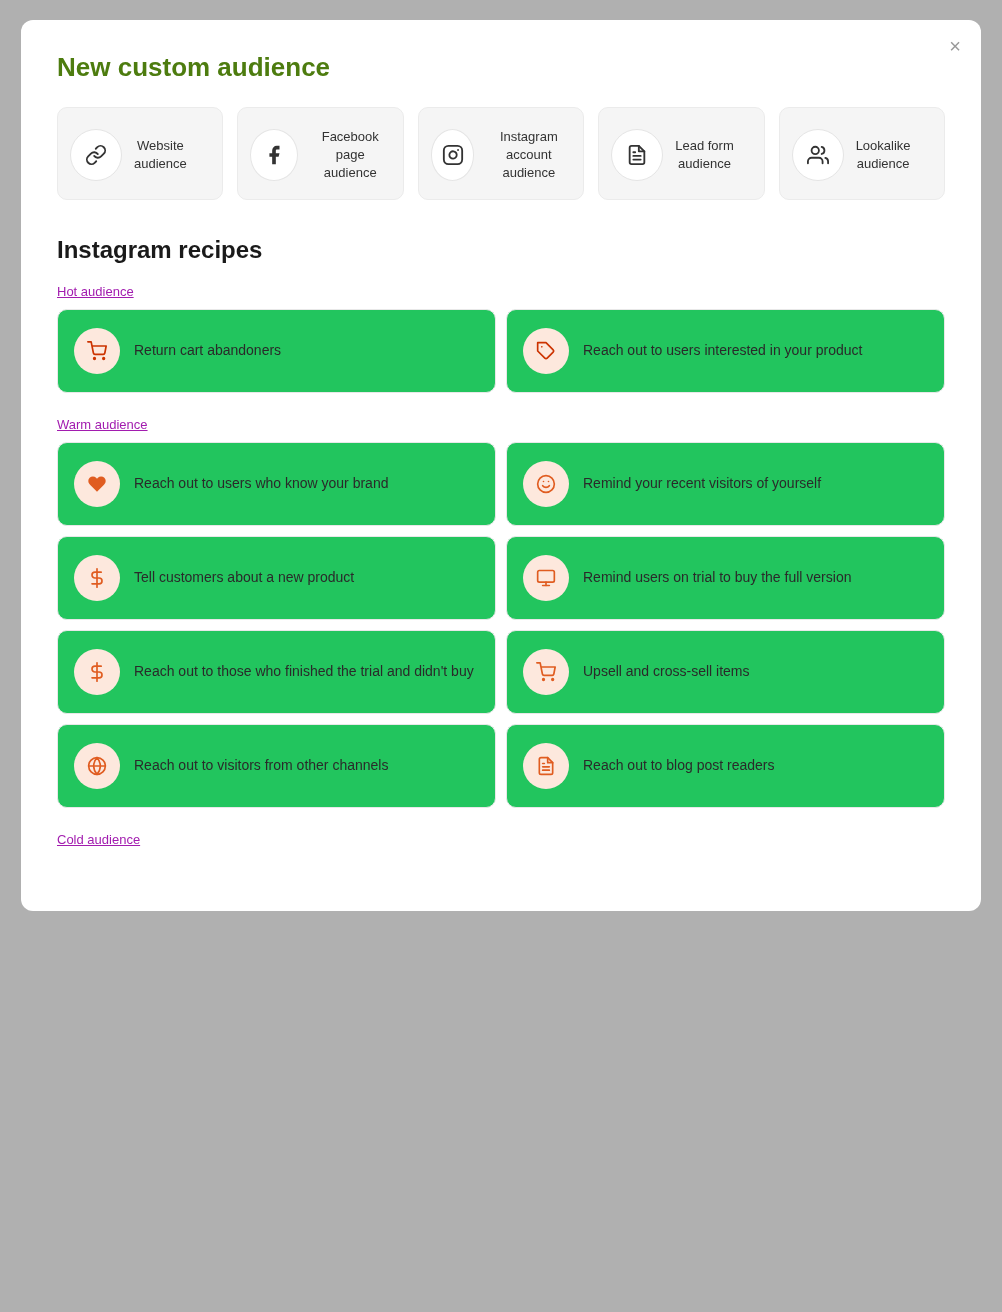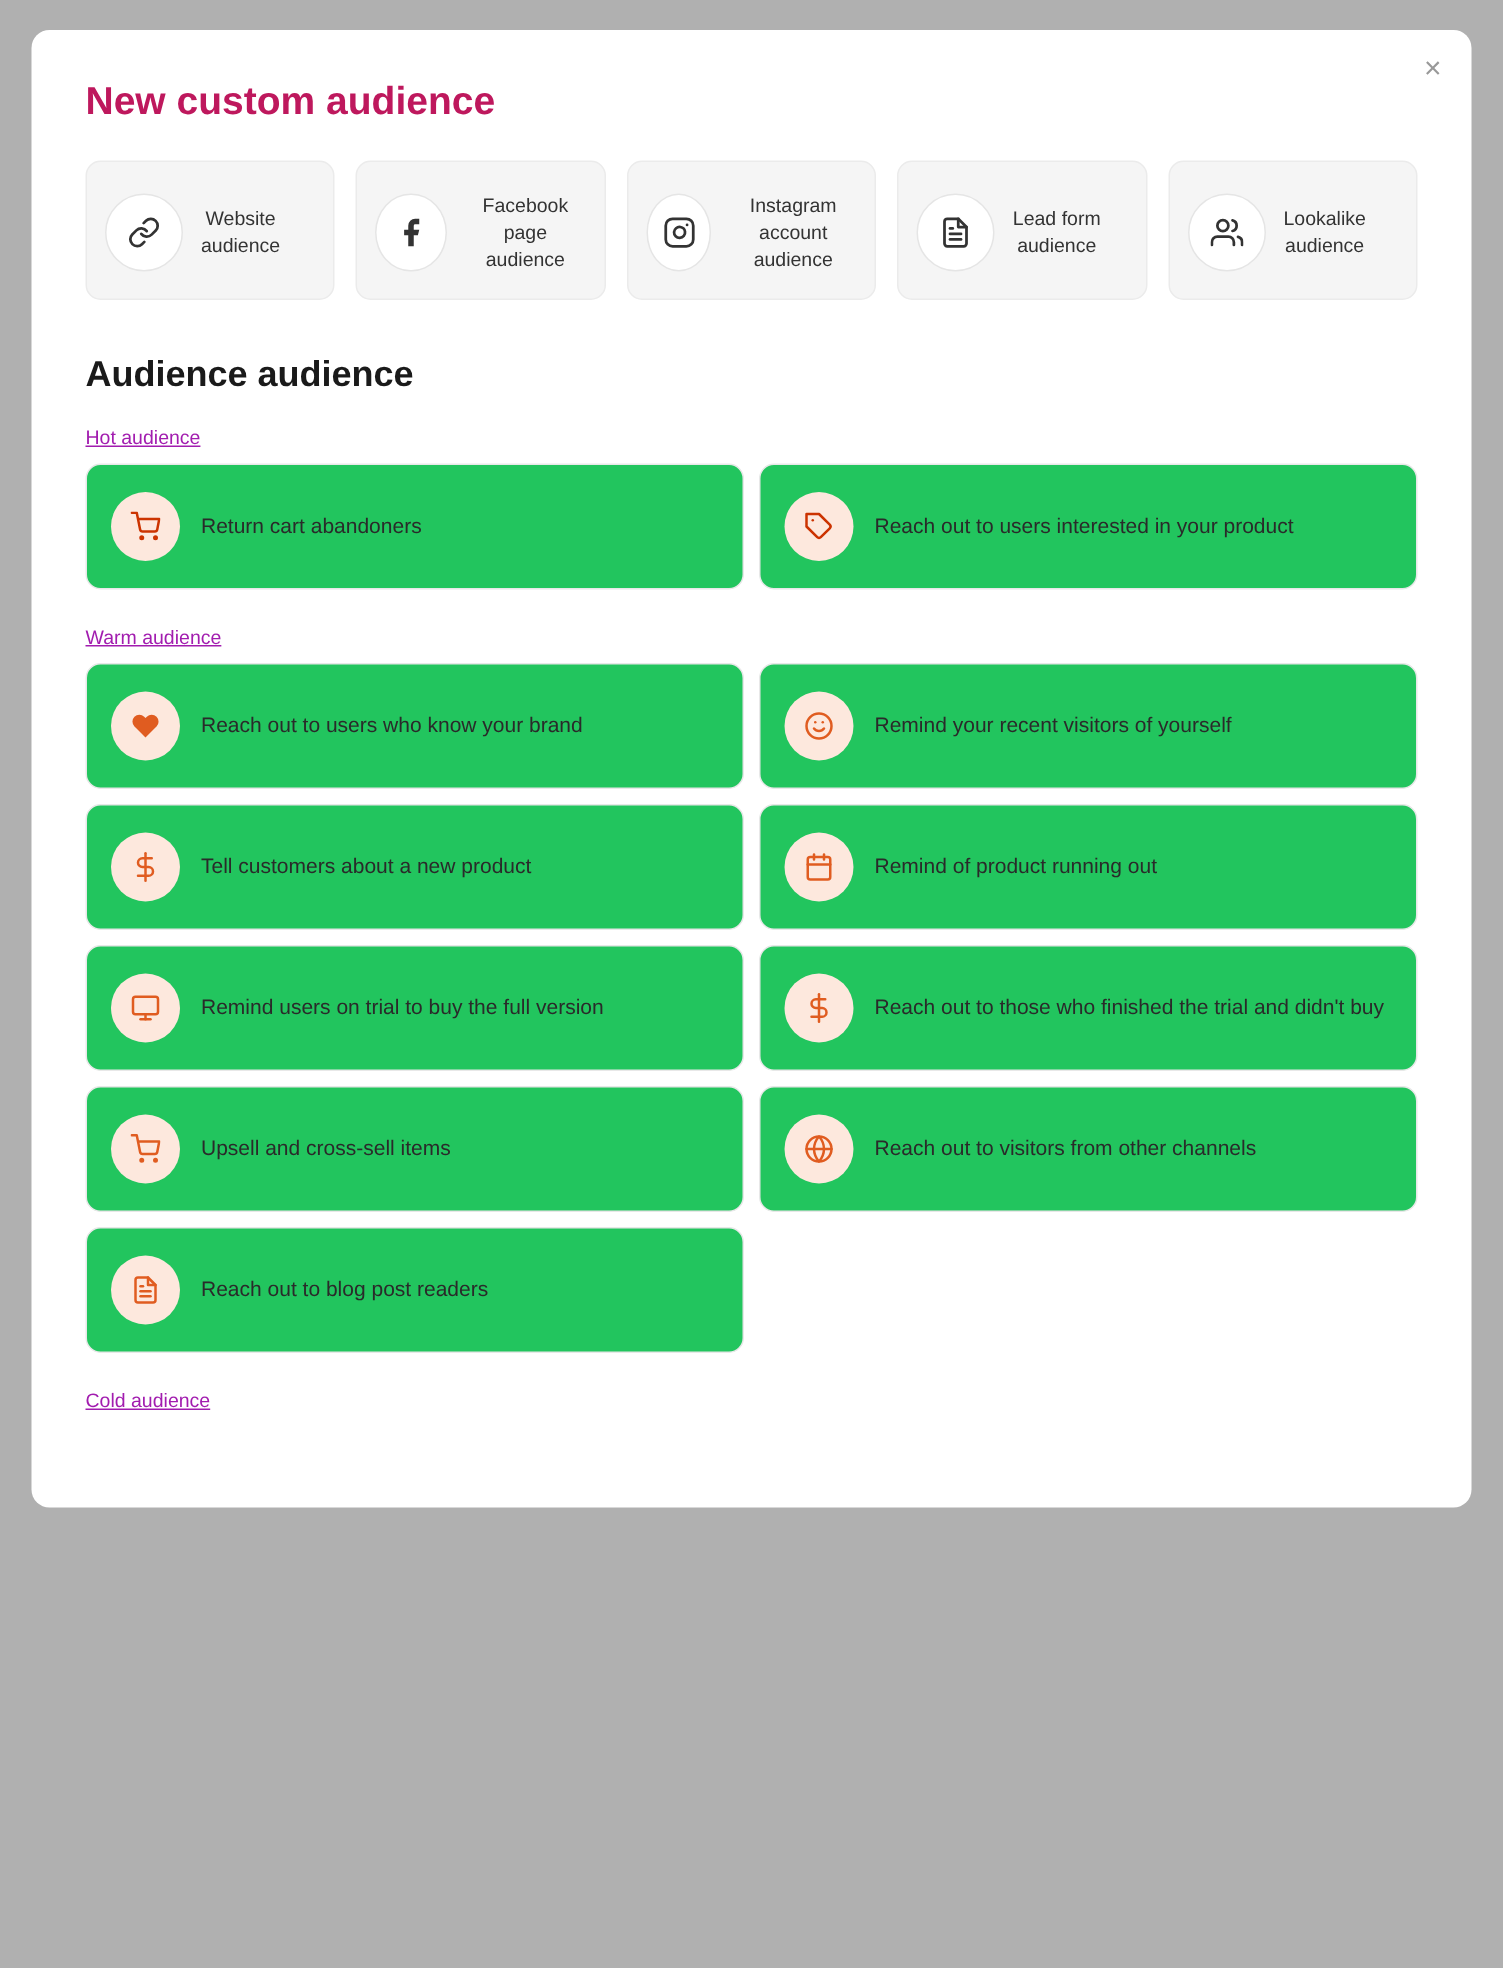--- a/index.html
+++ b/index.html
@@ -26,21 +26,21 @@
       background: none;
       border: none;
       font-size: 20px;
       color: #999;
       cursor: pointer;
       line-height: 1;
     }
     .modal-title {
       font-size: 26px;
       font-weight: 700;
-      color: #be185d;
+      color: #4d7c0f;
       margin-bottom: 24px;
     }
 
     
     .audience-types {
       display: flex;
       gap: 14px;
       margin-bottom: 36px;
     }
     .audience-type-card {
@@ -191,21 +191,21 @@
             <circle cx="9" cy="7" r="4"></circle>
             <path d="M23 21v-2a4 4 0 0 0-3-3.87"></path>
             <path d="M16 3.13a4 4 0 0 1 0 7.75"></path>
           </svg>
         </div>
         <span class="type-label" style="white-space: pre-line;">Lookalike
 audience</span>
       </div>
     </div>
 
-  <h2 class="recipes-title">Audience audience</h2>
+  <h2 class="recipes-title">Instagram recipes</h2>
 
   <div id="recipes-container">
 
   <div class="audience-group">
         <div class="group-label">Hot audience</div>
         <div class="recipe-grid">
           <div class="recipe-card">
             <div class="recipe-icon-circle icon-red">
               <svg width="20" height="20" viewBox="0 0 24 24" fill="none" stroke="currentColor" stroke-width="2" stroke-linecap="round" stroke-linejoin="round">
                 <circle cx="9" cy="21" r="1"></circle>
@@ -249,31 +249,20 @@
             <span class="recipe-text">Remind your recent visitors of yourself</span>
           </div>
           <div class="recipe-card">
             <div class="recipe-icon-circle icon-orange">
               <svg width="20" height="20" viewBox="0 0 24 24" fill="none" stroke="currentColor" stroke-width="2" stroke-linecap="round" stroke-linejoin="round">
                 <line x1="12" y1="1" x2="12" y2="23"></line>
                 <path d="M17 5H9.5a3.5 3.5 0 0 0 0 7h5a3.5 3.5 0 0 1 0 7H6"></path>
               </svg>
             </div>
             <span class="recipe-text">Tell customers about a new product</span>
-          </div>
-          <div class="recipe-card">
-            <div class="recipe-icon-circle icon-orange">
-              <svg width="20" height="20" viewBox="0 0 24 24" fill="none" stroke="currentColor" stroke-width="2" stroke-linecap="round" stroke-linejoin="round">
-                <rect x="3" y="4" width="18" height="18" rx="2" ry="2"></rect>
-                <line x1="16" y1="2" x2="16" y2="6"></line>
-                <line x1="8" y1="2" x2="8" y2="6"></line>
-                <line x1="3" y1="10" x2="21" y2="10"></line>
-              </svg>
-            </div>
-            <span class="recipe-text">Remind of product running out</span>
           </div>
           <div class="recipe-card">
             <div class="recipe-icon-circle icon-orange">
               <svg width="20" height="20" viewBox="0 0 24 24" fill="none" stroke="currentColor" stroke-width="2" stroke-linecap="round" stroke-linejoin="round">
                 <rect x="2" y="3" width="20" height="14" rx="2" ry="2"></rect>
                 <line x1="8" y1="21" x2="16" y2="21"></line>
                 <line x1="12" y1="17" x2="12" y2="21"></line>
               </svg>
             </div>
             <span class="recipe-text">Remind users on trial to buy the full version</span>

